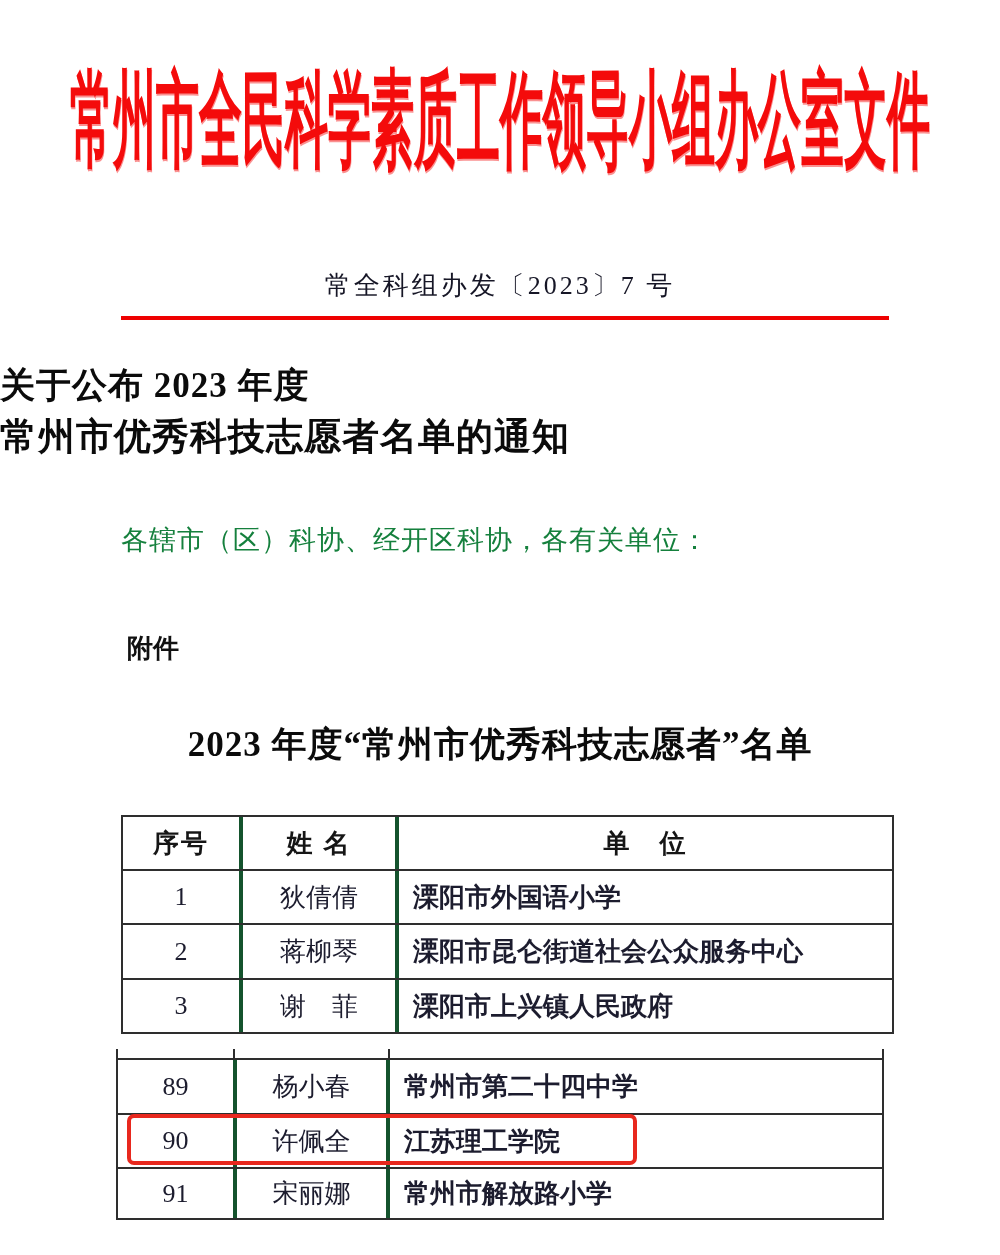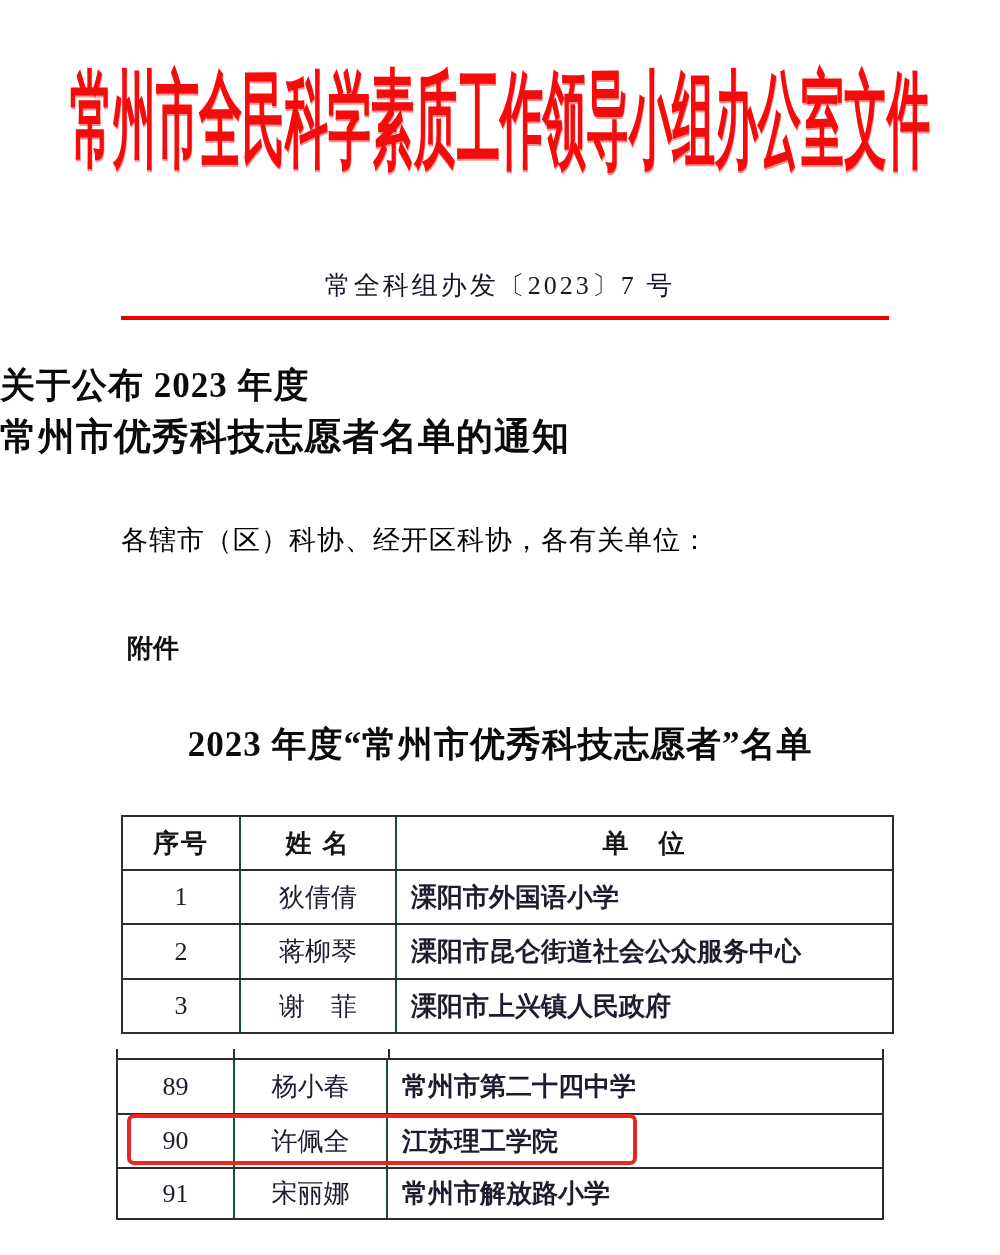--- a/index.html
+++ b/index.html
@@ -58,21 +58,21 @@
   }
   .notice-title.line1 { top: 362px; font-size: 35px; letter-spacing: 1px; }
   .notice-title.line2 { top: 412px; font-size: 37px; letter-spacing: 1px; }
 
   
   .addressee {
     position: absolute;
     top: 522px; left: 121px;
     font-size: 27px;
     letter-spacing: 1px;
-    color: #000000;
+    color: #15803d;
   }
 
   
   .attachment {
     position: absolute;
     top: 631px; left: 127px;
     font-size: 26px;
     font-weight: bold;
     font-family: "Liberation Sans", "DejaVu Sans", sans-serif;
     color: #111;
@@ -100,21 +100,21 @@
   .tbl-1 { top: 815px; left: 121px; width: 773px; }
   .tbl-2 { top: 1058px; left: 116px; width: 768px; }
   .trow {
     display: grid;
     border-top: 2px solid #2e2e2e;
   }
   .trow:first-child { border-top: none; }
   .tbl-1 .trow { grid-template-columns: 116px 156px 1fr; }
   .tbl-2 .trow { grid-template-columns: 115px 153px 1fr; }
   .tcell {
-    border-left: 2px solid #14532d;
+    border-left: 4px solid #14532d;
     display: flex; align-items: center; justify-content: center;
     font-size: 26px;
     color: #1c1c2e;
     overflow: hidden;
     white-space: nowrap;
   }
   .tcell:first-child { border-left: none; }
   .tcell.unit { justify-content: flex-start; padding-left: 14px; font-weight: bold; }
   .trow.hdr .tcell {
     font-family: "Liberation Sans", "DejaVu Sans", sans-serif;

